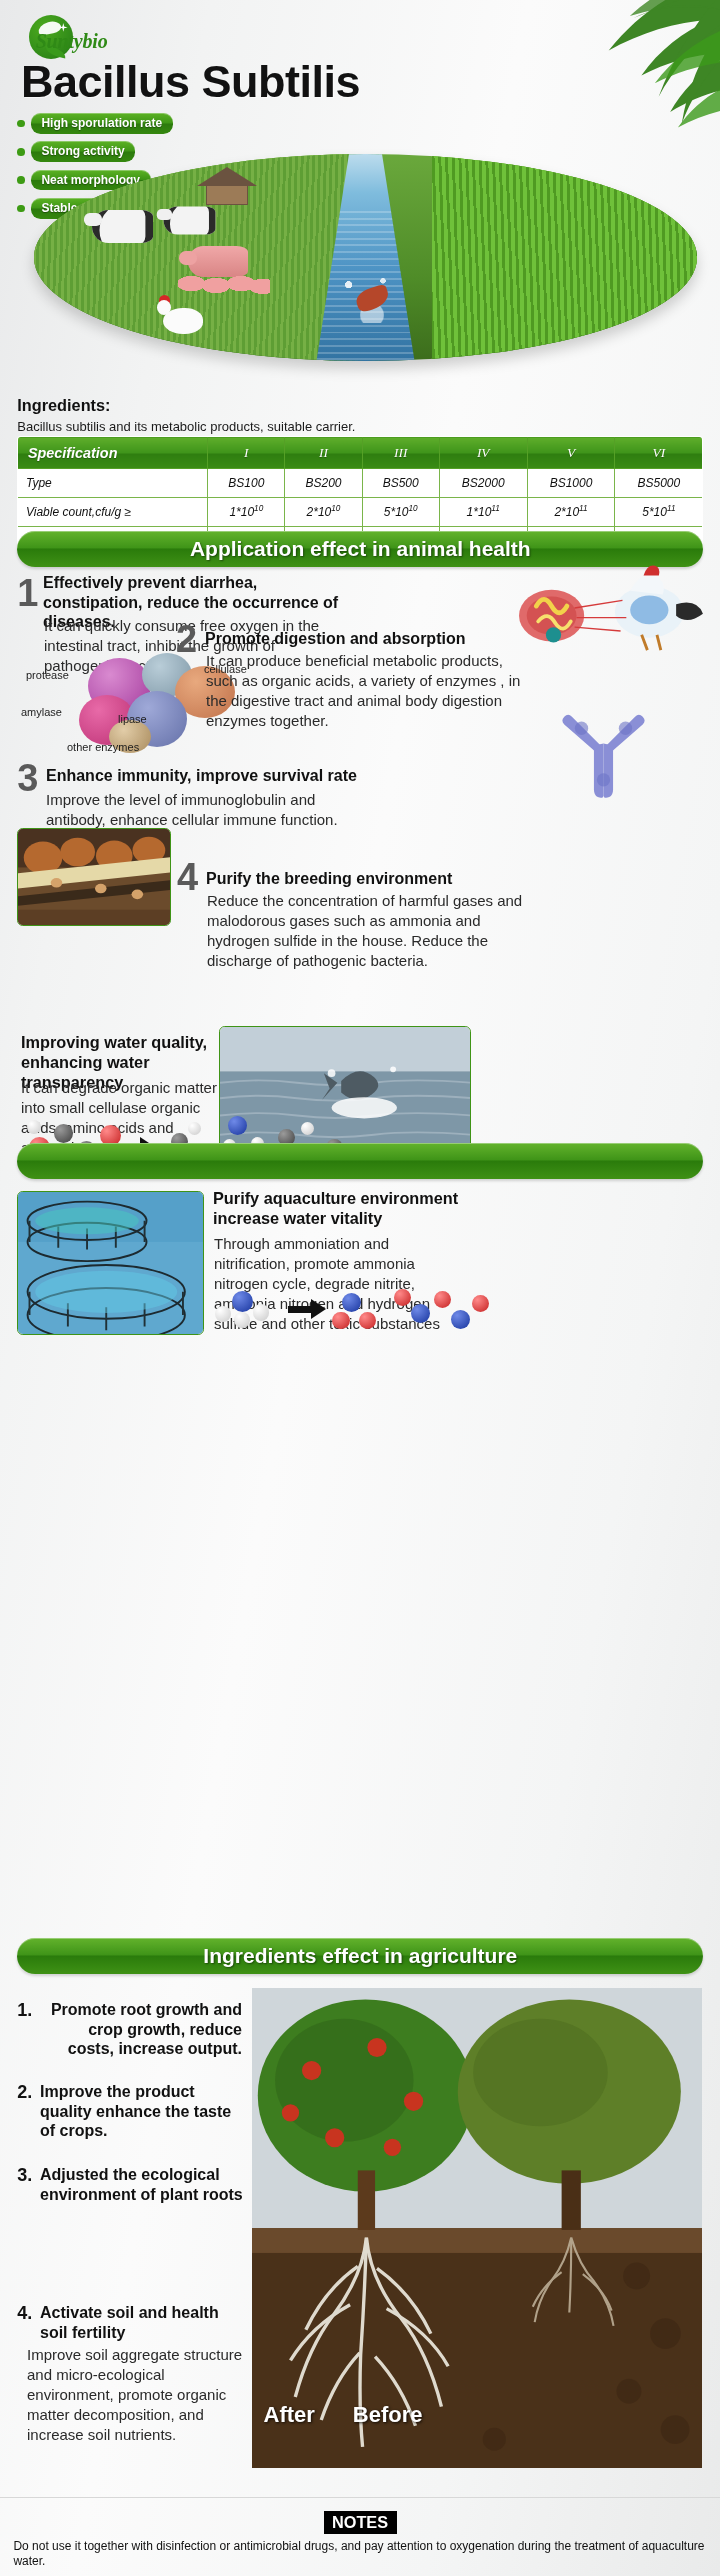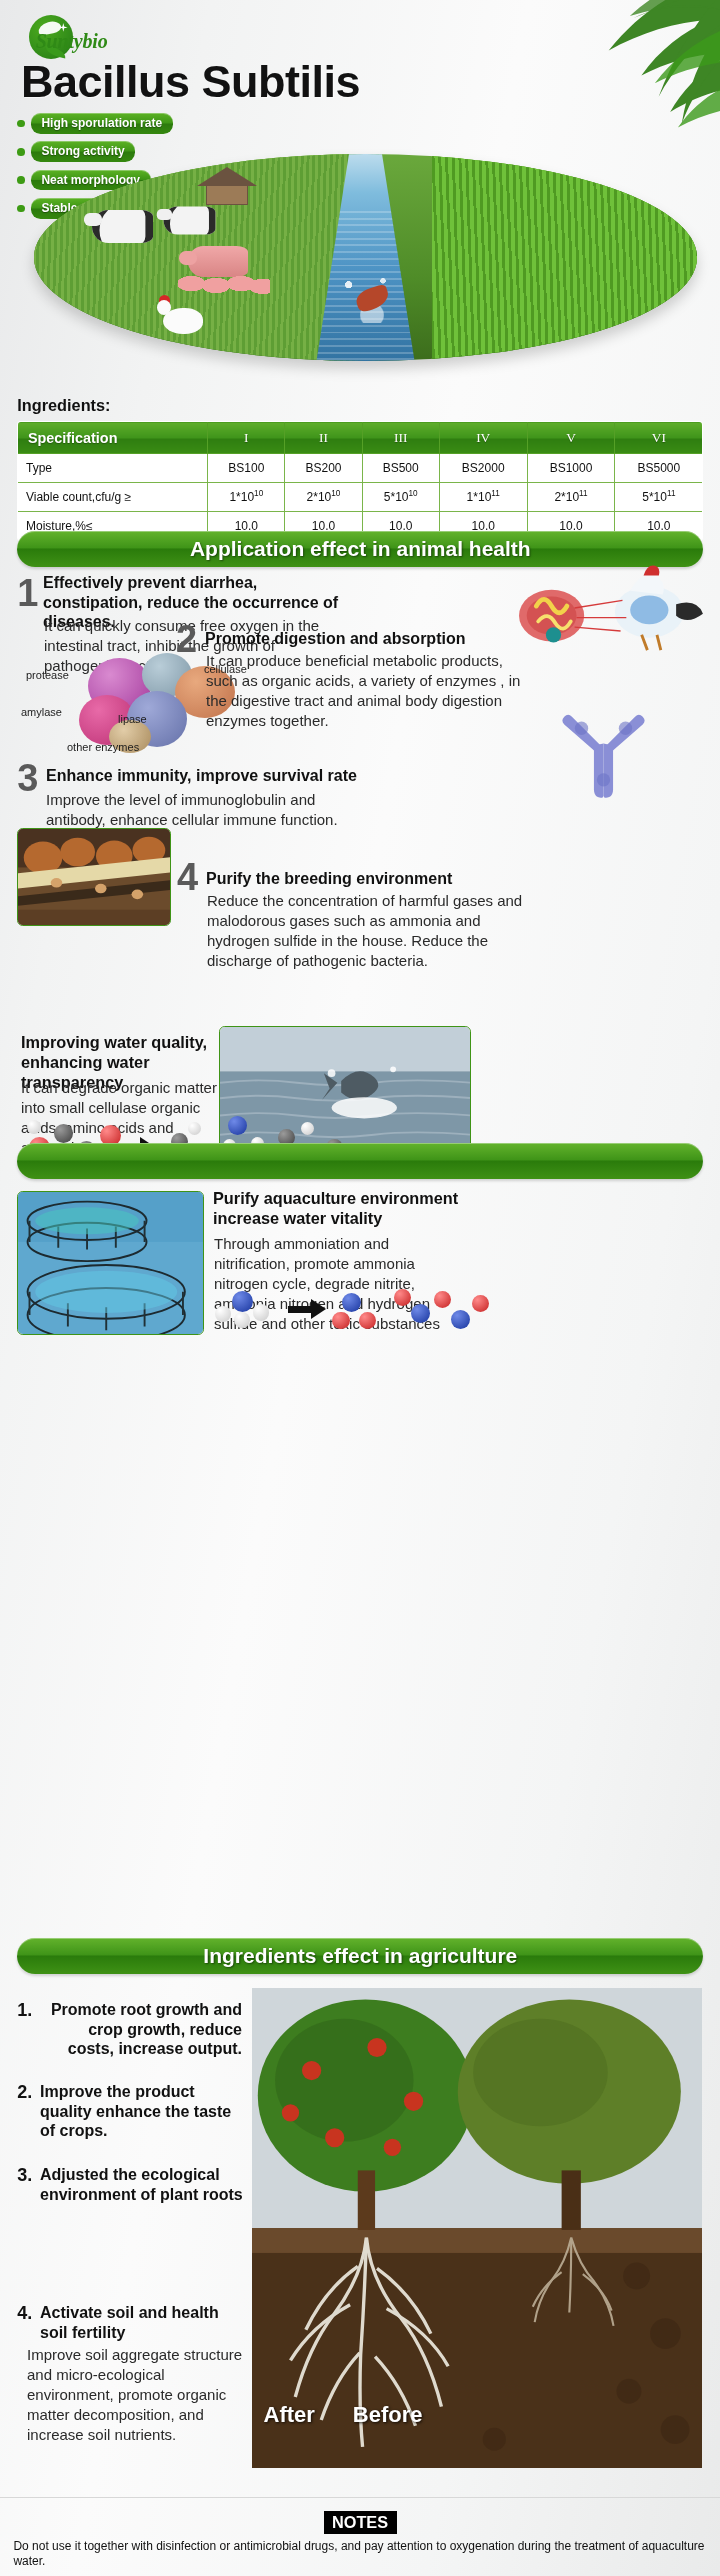--- a/index.html
+++ b/index.html
@@ -186,27 +186,28 @@
   .ingredients-h {
     position: absolute; left: 17.3px; top: 396px;
     font-size: 16.3px; font-weight: bold; color: #111;
   }
   .ingredients-p {
     position: absolute; left: 17.3px; top: 419px;
     font-size: 13px; color: #1b1b1b;
   }
 
   .spec-table {
-    position: absolute; left: 17.3px; top: 421px; width: 686px;
+    position: absolute; left: 17.3px; top: 436px; width: 686px;
     border-collapse: collapse;
     background: #fff;
     border: 1px solid #6aab33;
     border-radius: 3.8px;
     overflow: hidden;
     font-size: 12px;
+    font-style: italic;
   }
   .spec-table th, .spec-table td {
     border: 1px solid #7ab54a; padding: 6.7px 5.8px; text-align: center;
     color: #111;
   }
   .spec-table thead th {
     background: linear-gradient(180deg, #5fae2b 0%, #3f941a 50%, #2e7d10 52%, #3a8c14 100%);
     color: #fff; border-color: #55a026;
     font-size: 13.4px; font-weight: bold;
     text-shadow: 0 1px 1px rgba(0,0,0,.3);

